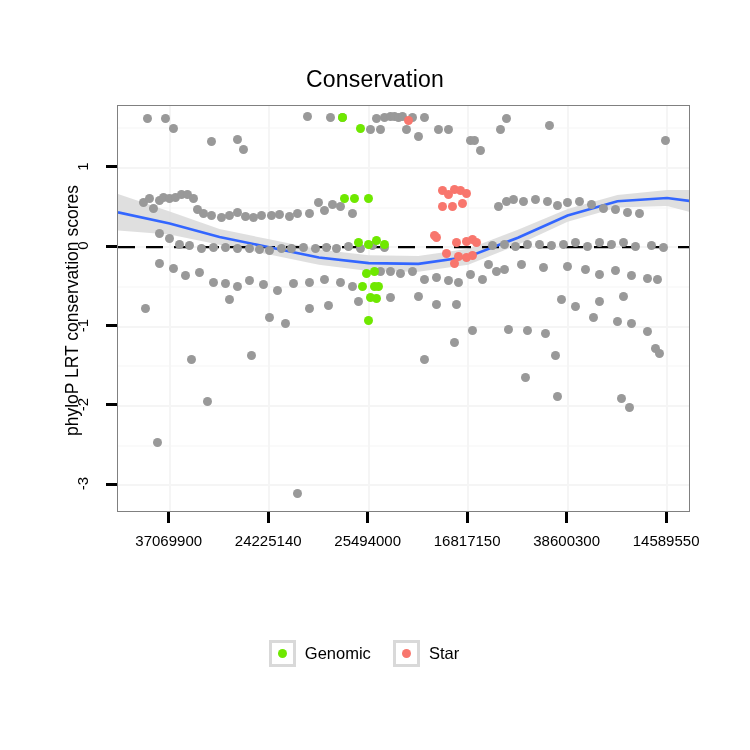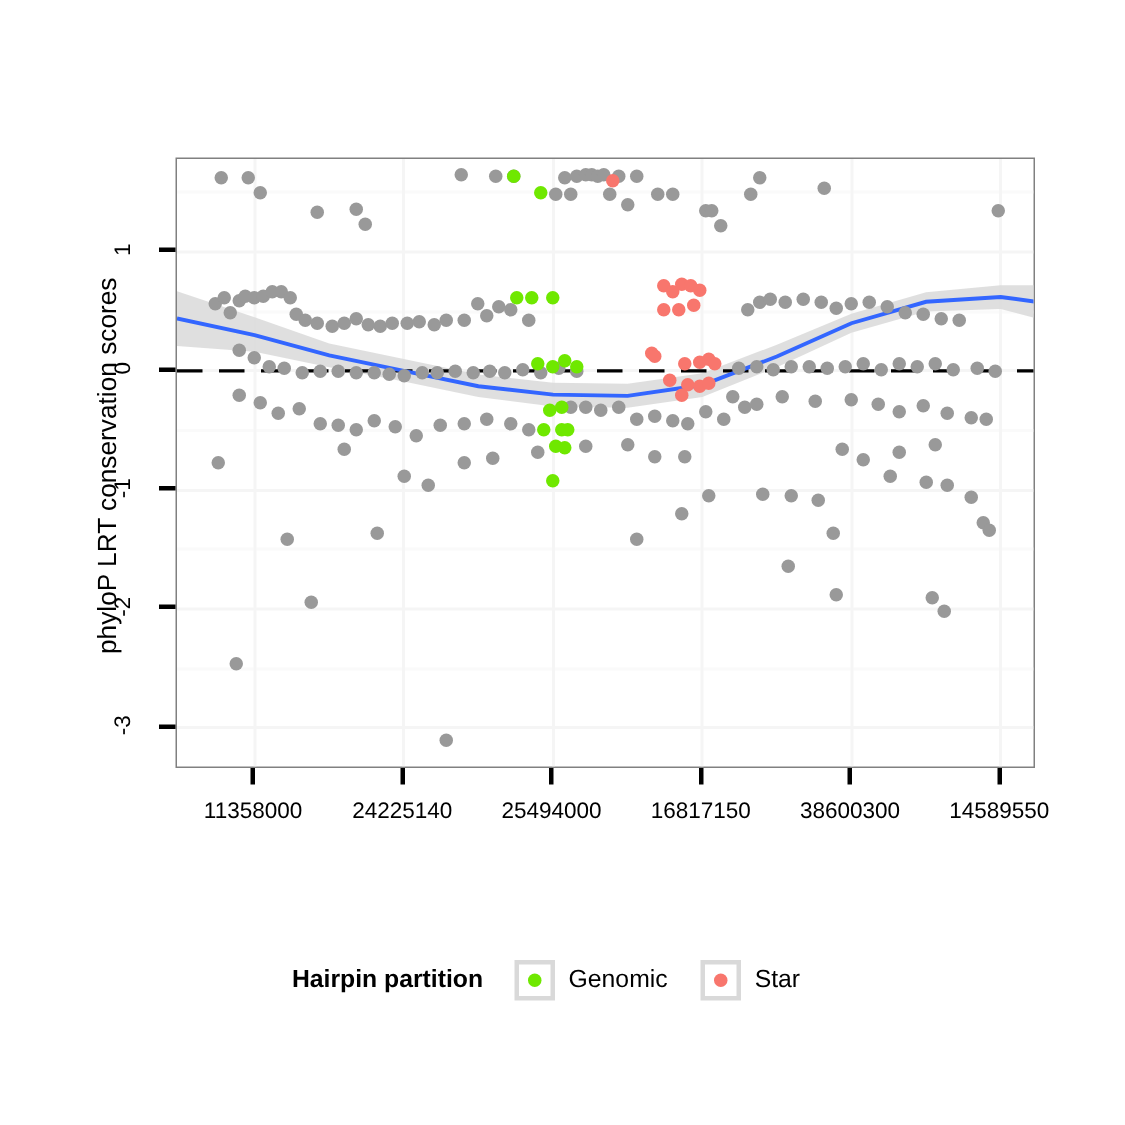--- a/index.html
+++ b/index.html
@@ -64,20 +64,21 @@
 
   
   .pt{position:absolute;border-radius:50%;width:9px;height:9px;margin-left:-4.5px;margin-top:-4.5px;}
   svg.overlay{position:absolute;left:0;top:0;width:573px;height:407px;overflow:visible;}
 </style>
 </head>
 <body>
 
 <div id="root">
 
+  <div class="chart-title">Conservation</div>
 
   <div class="ylab">phyloP LRT conservation scores</div>
 
   <div class="panel">
     <div class="panel-inner" id="panel-inner">
         <div class="grid-h" style="top: 338.563px; background: rgb(250, 250, 250);"></div>
         <div class="grid-h" style="top: 259.226px; background: rgb(250, 250, 250);"></div>
         <div class="grid-h" style="top: 179.889px; background: rgb(250, 250, 250);"></div>
         <div class="grid-h" style="top: 100.552px; background: rgb(250, 250, 250);"></div>
         <div class="grid-h" style="top: 21.2144px; background: rgb(250, 250, 250);"></div>
@@ -327,35 +328,34 @@
       <div class="ytlabel" style="left: 62px; top: 157.883px;">1</div>
       <div class="ytick" style="top: 244.62px;"></div>
       <div class="ytlabel" style="left: 62px; top: 237.22px;">0</div>
       <div class="ytick" style="top: 323.958px;"></div>
       <div class="ytlabel" style="left: 62px; top: 316.558px;">-1</div>
       <div class="ytick" style="top: 403.295px;"></div>
       <div class="ytlabel" style="left: 62px; top: 395.895px;">-2</div>
       <div class="ytick" style="top: 482.632px;"></div>
       <div class="ytlabel" style="left: 62px; top: 475.232px;">-3</div>
       <div class="xtick" style="left: 167.129px;"></div>
-      <div class="xtlabel" style="left: 113.729px;">11358000</div>
+      <div class="xtlabel" style="left: 113.729px;">37069900</div>
       <div class="xtick" style="left: 266.608px;"></div>
       <div class="xtlabel" style="left: 213.208px;">24225140</div>
       <div class="xtick" style="left: 366.087px;"></div>
       <div class="xtlabel" style="left: 312.688px;">25494000</div>
       <div class="xtick" style="left: 465.567px;"></div>
       <div class="xtlabel" style="left: 412.167px;">16817150</div>
       <div class="xtick" style="left: 565.046px;"></div>
       <div class="xtlabel" style="left: 511.646px;">38600300</div>
       <div class="xtick" style="left: 664.525px;"></div>
       <div class="xtlabel" style="left: 611.125px;">14589550</div>
     </div>
 
   <div class="legend">
-    <span class="legend-title">Hairpin partition</span>
     <span class="legend-key">
       <span class="legend-dot" id="legend-dot-0" style="background: rgb(111, 232, 0);"></span>
     </span>
     <span class="legend-label">Genomic</span>
     <span class="legend-key">
       <span class="legend-dot" id="legend-dot-1" style="background: rgb(248, 118, 109);"></span>
     </span>
     <span class="legend-label">Star</span>
   </div>
 

